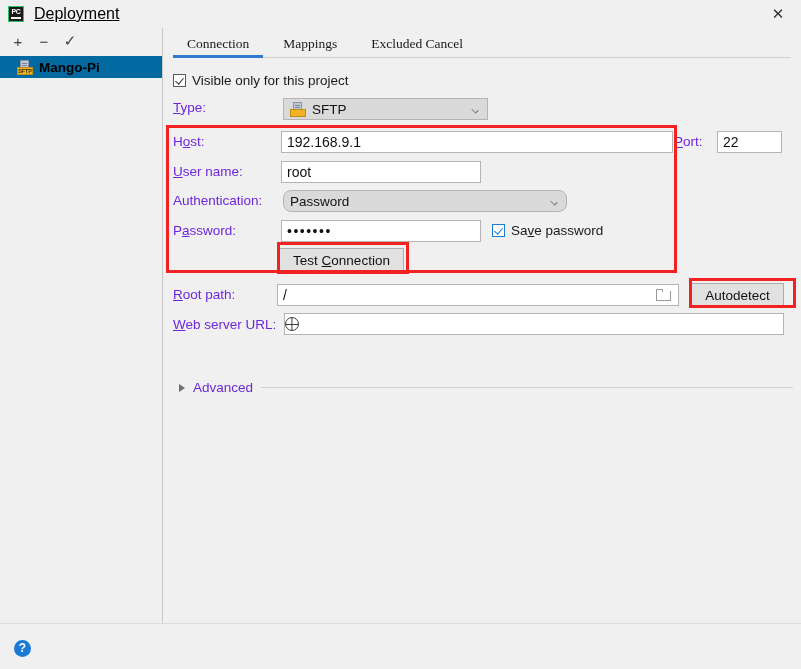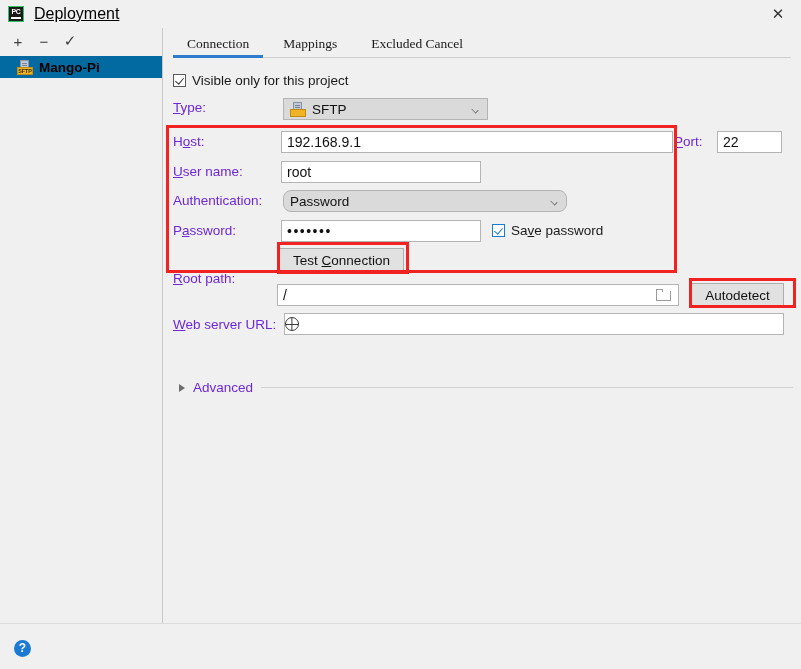--- a/index.html
+++ b/index.html
@@ -483,21 +483,21 @@
     </div>
     <input class="txt" style="position: absolute; left: 117px; top: 162px; width: 200px; letter-spacing: 1.5px;" value="•••••••">
 
     <label class="cb" style="position:absolute; left:328px; top:165px;">
       <span class="box blue checked"></span>
       <span>Sa<u>v</u>e password</span>
     </label>
 
     <button class="btn" style="position:absolute; left:115px; top:190px; width:125px;">Test <u>C</u>onnection</button>
 
-    <div class="row" style="left:9px; top:213px;">
+    <div class="row" style="left:9px; top:229px;">
       <span class="lbl"><u>R</u>oot path:</span>
     </div>
     <div style="position:absolute; left:113px; top:226px; width:402px; height:22px; border:1px solid #b4b4b4; background:#fff; box-sizing:border-box; display:flex; align-items:center;">
       <input class="txt" style="border: none; flex: 1 1 0%; height: 20px;" value="/">
       <span class="folder-ico" style="margin-right:6px;"></span>
     </div>
     <button class="btn" style="position:absolute; left:527px; top:225px; width:93px;">Autodetect</button>
 
     <div class="row" style="left:9px; top:259px;">
       <span class="lbl"><u>W</u>eb server URL:</span>

